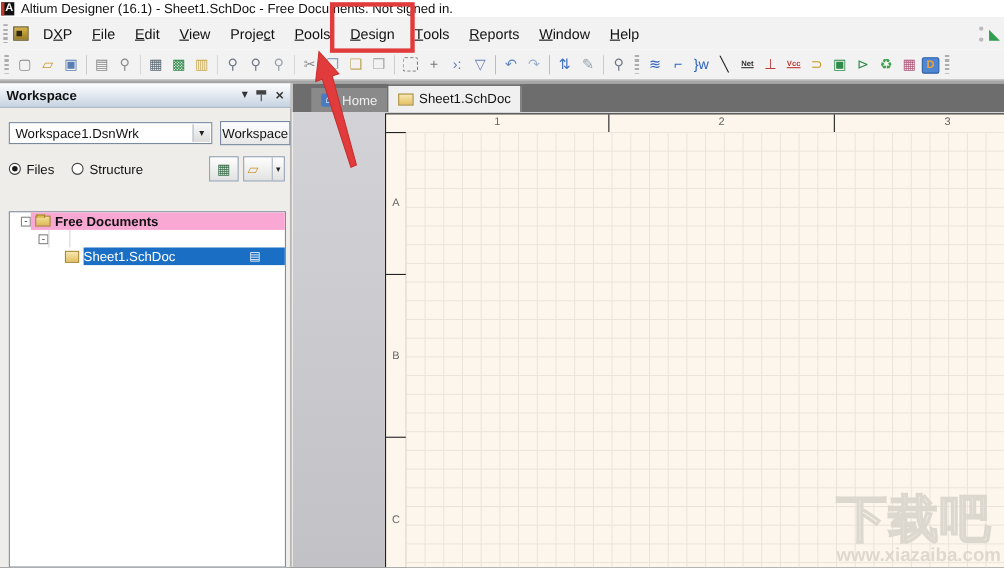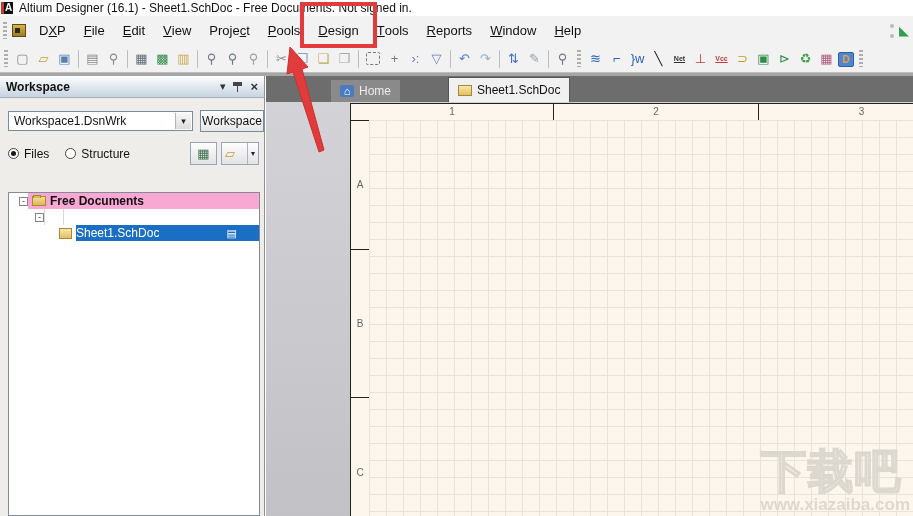--- a/index.html
+++ b/index.html
@@ -84,21 +84,21 @@
         box-sizing:border-box;margin:0 4px 0 2px;flex:0 0 auto;}
   .rowfill{flex:1 1 auto;height:16px;display:flex;align-items:center;}
   .hl{background:#f9a8d4;}
   .sel{background:#1a6fc4;color:#fff;}
   .treecols{width:18px;height:16px;border-left:1px solid #d8d8d8;flex:0 0 auto;}
   .docglyph{margin-left:auto;margin-right:22px;color:#fff;font-size:11px;line-height:16px;}
   .bold{font-weight:bold;}
   
   .editor{position:absolute;left:266px;top:76px;right:0;bottom:0;}
   .tabbar{height:26px;background:#6d6d6d;display:flex;align-items:flex-end;padding-left:17px;}
-  .tab{height:22px;display:flex;align-items:center;padding:0 9px;font-size:12px;gap:5px;margin-left:48px;}
+  .tab{height:22px;display:flex;align-items:center;padding:0 9px;font-size:12px;gap:5px;}
   .tab.home{background:#8a8a8a;color:#eee;}
   .tab.active{background:#f0f0f0;color:#111;height:24px;border:1px solid #555;border-bottom:none;}
   .homeicon{color:#fff;background:#4a7ac0;width:14px;height:12px;font-size:11px;line-height:12px;
             text-align:center;border-radius:2px;}
   .tabdoc{width:14px;height:11px;background:linear-gradient(#f7e7b0,#e3c064);border:1px solid #a8892f;box-sizing:border-box;}
   .canvas{position:absolute;left:0;top:26px;right:0;bottom:0;background:linear-gradient(#d3d3d7,#c2c2c6);overflow:hidden;}
   .sheet{position:absolute;left:84px;top:1px;right:-2px;bottom:-2px;background:#fdf6ec;border:1px solid #222;}
   .ctick{position:absolute;left:0;top:0;right:0;height:16px;border-bottom:1px solid #222;display:flex;}
   .ccell{border-right:1px solid #222;box-sizing:border-box;text-align:center;font-size:10px;
          line-height:16px;color:#666;flex:0 0 auto;}

